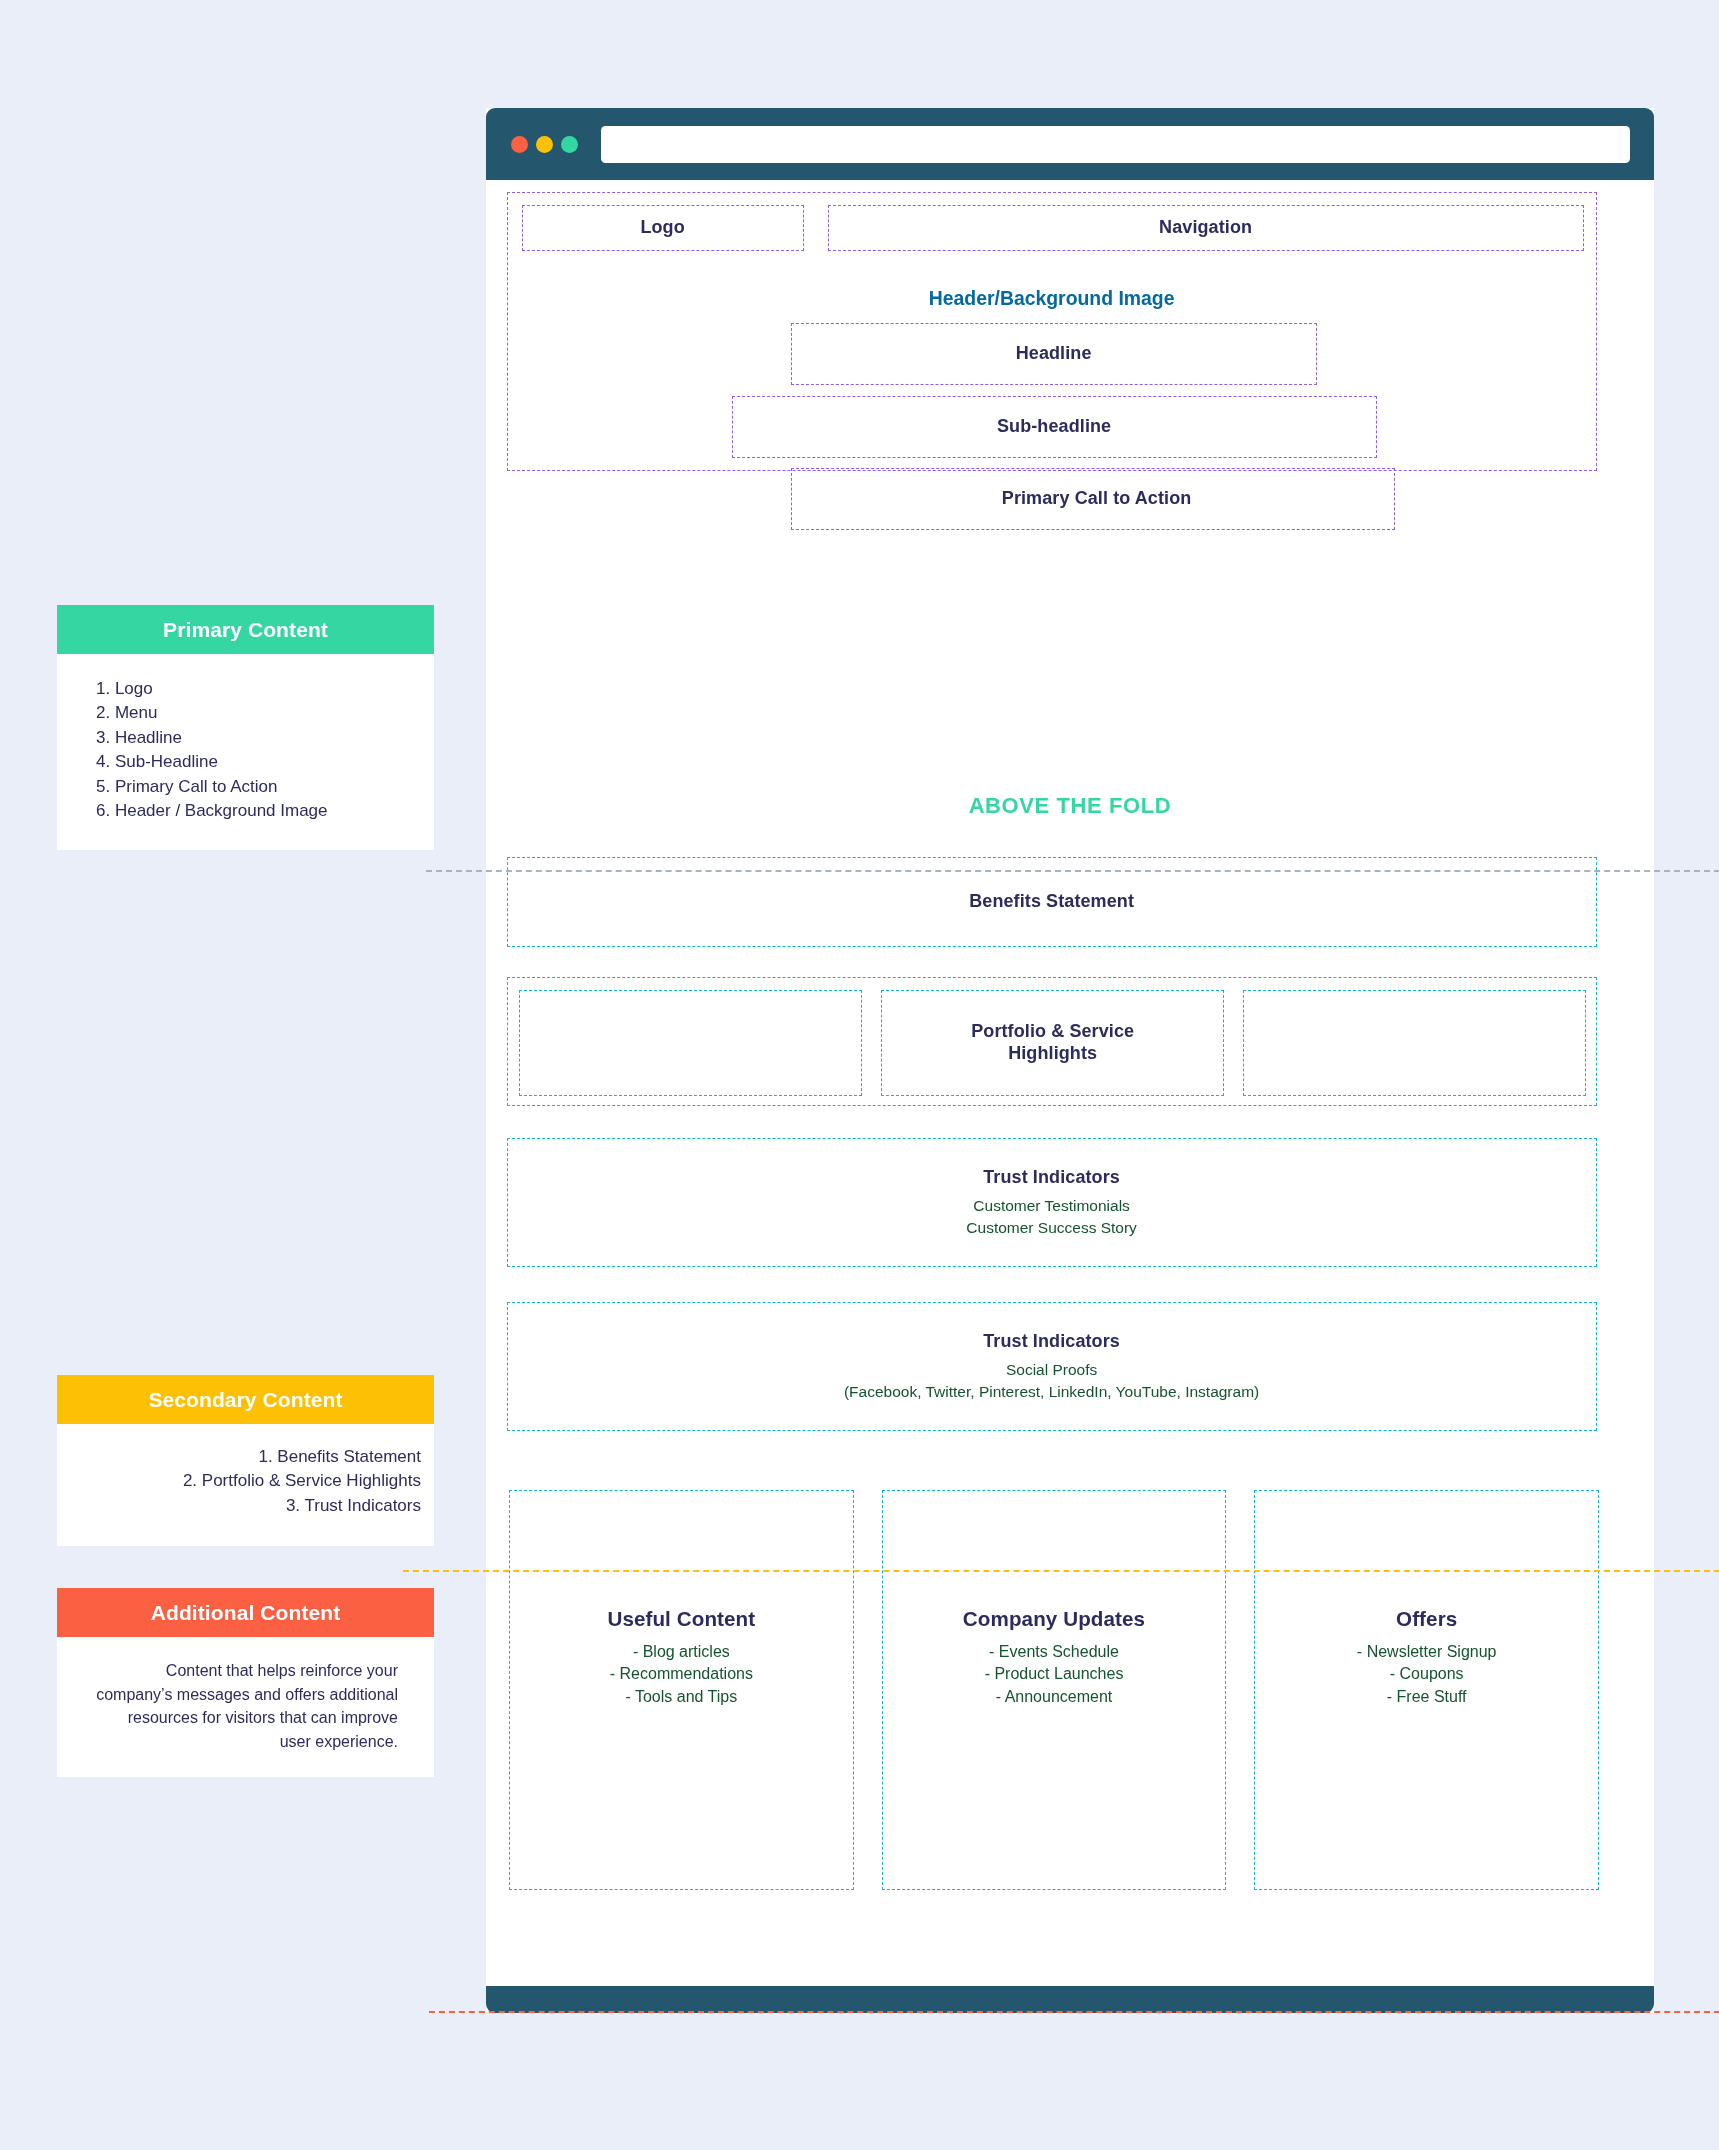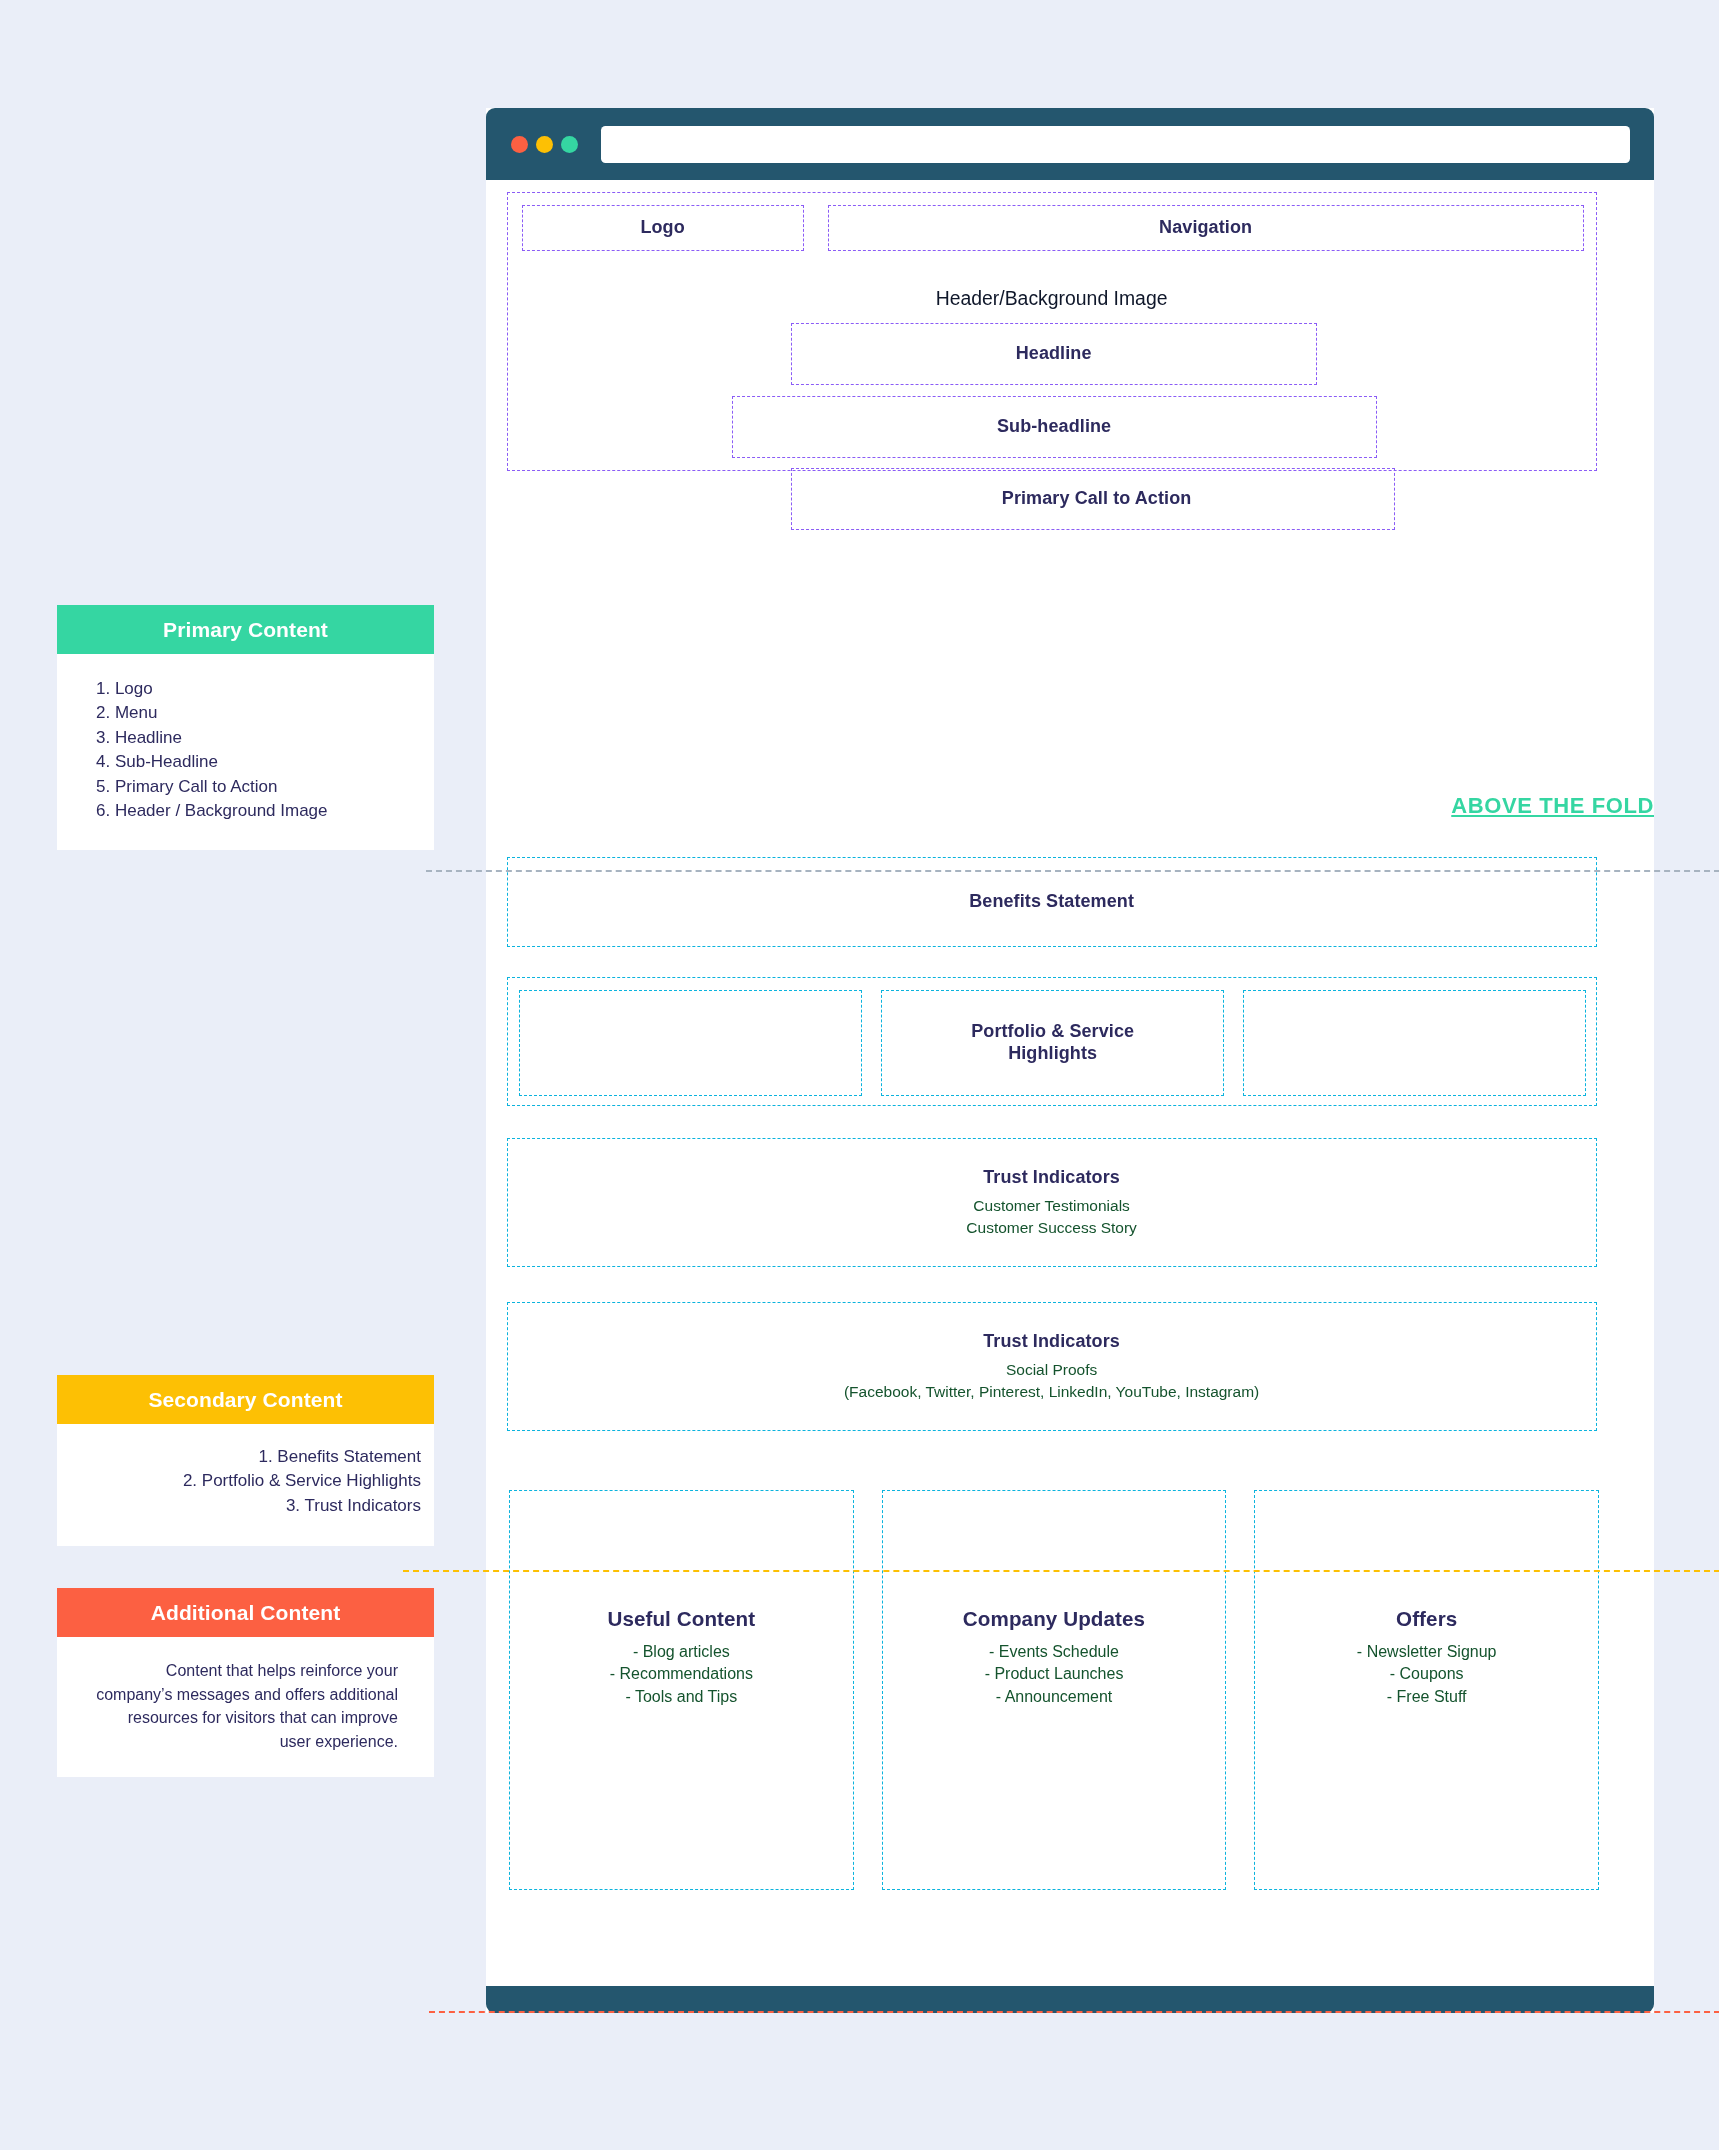--- a/index.html
+++ b/index.html
@@ -109,22 +109,22 @@
   }
   .box-logo { width: 282px; height: 46px; }
   .box-nav  { flex: 1 1 auto; height: 46px; }
 
   .hdr-bg-label {
     position: absolute;
     left: 0; right: 0;
     top: 94px;
     text-align: center;
     font-size: 19.4px;
-    font-weight: normal;
-    color: #0f172a;
+    font-weight: bold;
+    color: #0369a1;
   }
   .box-headline {
     position: absolute;
     left: 283px; top: 130px;
     width: 526px; height: 62px;
   }
   .box-subheadline {
     position: absolute;
     left: 224px; top: 203px;
     width: 645px; height: 62px;
@@ -132,26 +132,25 @@
   .box-cta {
     position: absolute;
     left: 283px; top: 275px;
     width: 604px; height: 62px; padding-left: 8px;
   }
 
   .above-fold-label {
     position: absolute;
     left: 0; right: 0;
     top: 613px;
-    text-align: right;
+    text-align: center;
     font-size: 22px;
     font-weight: bold;
     letter-spacing: 0.6px;
     color: #35d6a2;
-    text-decoration: underline;
   }
 
   
   .box-benefits {
     position: absolute;
     left: 20.6px; top: 677px;
     width: 1090px; height: 90px;
   }
   .box-portfolio-outer {
     position: absolute;

